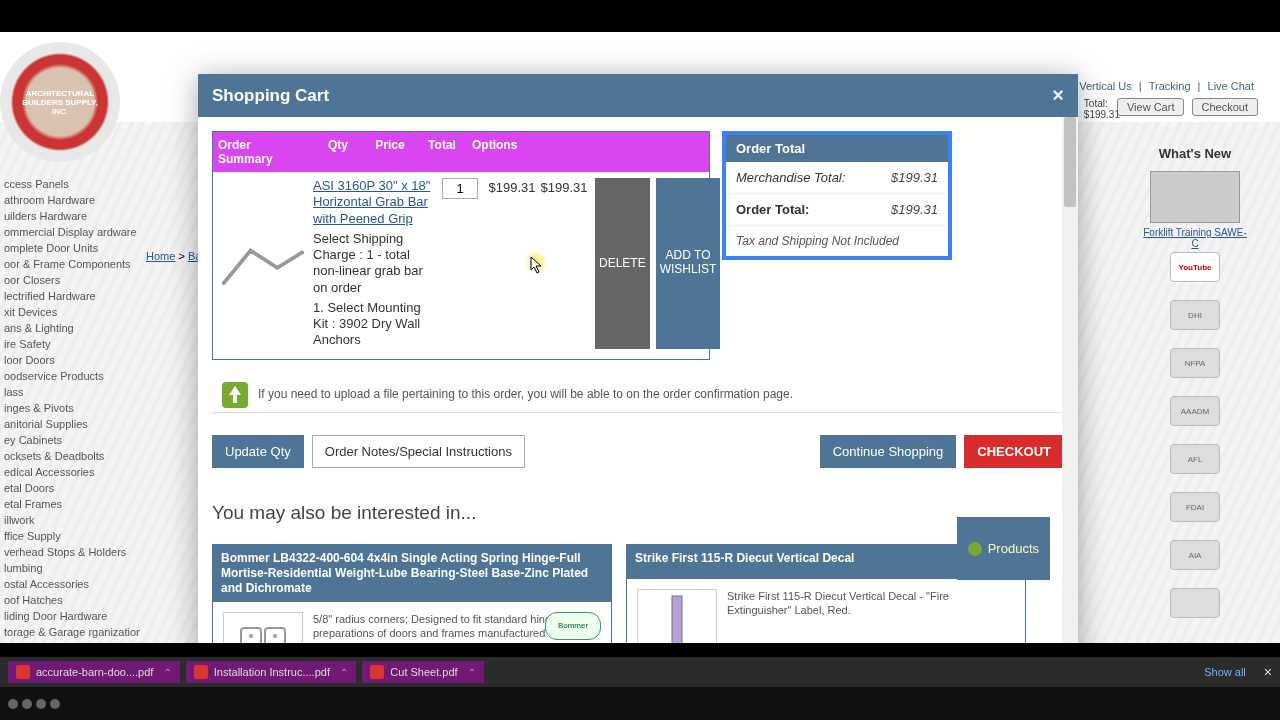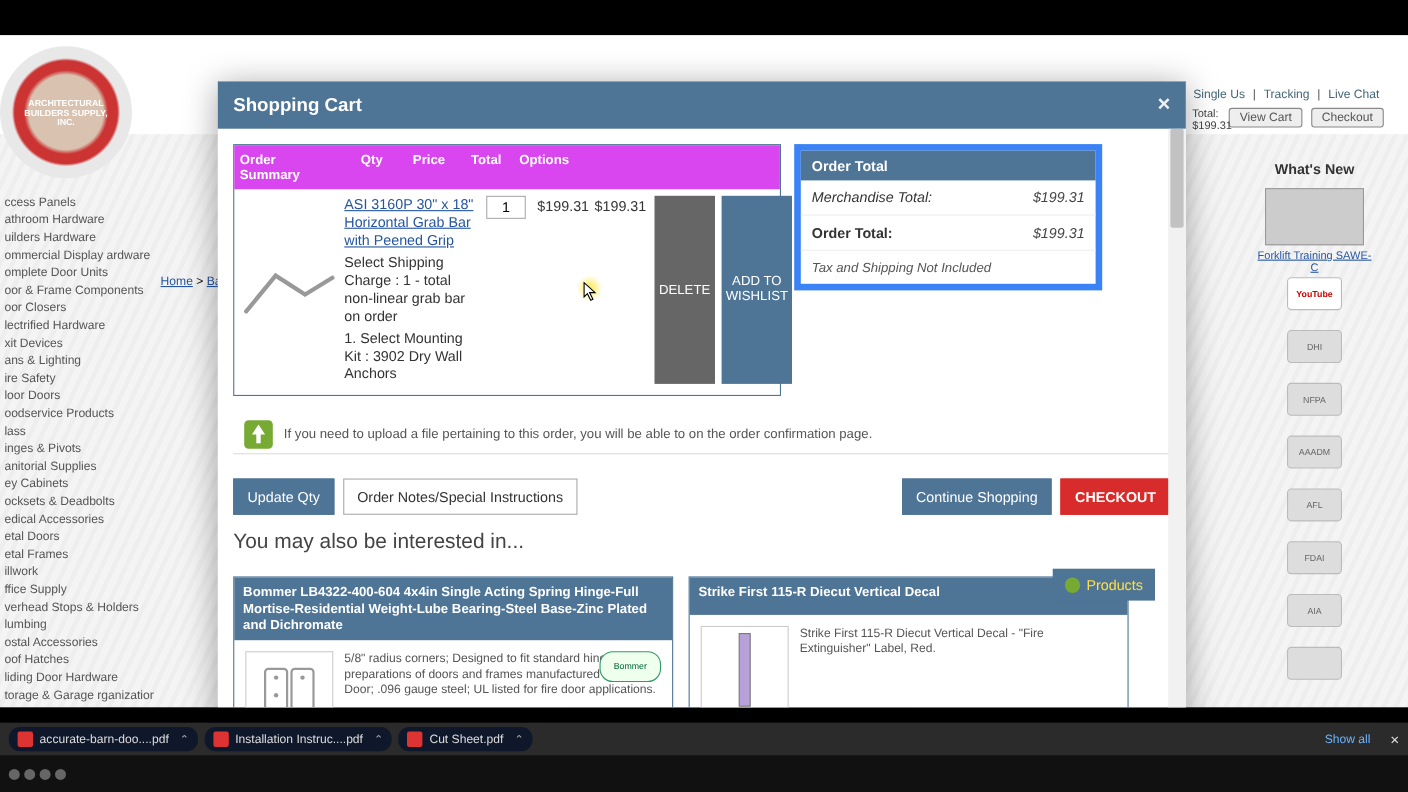--- a/index.html
+++ b/index.html
@@ -46,68 +46,68 @@
 .prodcell a{color:#2656a0;text-decoration:underline;font-size:13px;line-height:1.25}
 .prodcell .opttxt{color:#333;font-size:13px;margin-top:4px;line-height:1.25}
 .qtycell{width:50px;text-align:center}
 .qtycell input{width:36px;text-align:center;border:1px solid #aaa;padding:2px;font-size:13px}
 .pricecell{width:54px;text-align:center;color:#333;font-size:13px;padding-top:2px}
 .totcell{width:50px;text-align:center;color:#333;font-size:13px;padding-top:2px}
 .optcell{width:100px;display:flex;flex-direction:row;gap:6px;padding:0 6px}
 .btn{border:none;color:#fff;font-size:12px;padding:7px 4px;cursor:pointer;text-align:center}
 .btn-del{background:#666}
 .btn-wish{background:#4e7496;line-height:1.15}
-.order-total{width:280px;border:6px solid #3b82f6}
+.order-total{width:230px;border:4px solid #3b82f6}
 .order-total .hd{background:#4e7496;color:#fff;font-weight:bold;font-size:13px;padding:6px 10px}
 .order-total .trow{display:flex;justify-content:space-between;padding:8px 10px;font-size:13px;border-bottom:1px solid #eee}
 .order-total .trow.em{font-style:italic;color:#555}
 .order-total .trow .lbl{color:#333}
 .order-total .trow.bold .lbl{font-weight:bold}
 .order-total .trow .val{font-style:italic;color:#444}
 .order-total .note{padding:8px 10px;font-size:12px;font-style:italic;color:#555}
 .upload-note{width:100%;display:flex;align-items:center;gap:10px;padding:4px 10px;border-bottom:1px solid #ddd;margin-top:6px}
 .upload-note .arrow{width:26px;height:26px;background:#7a3;border-radius:4px;position:relative}
 .upload-note .arrow::before{content:"";position:absolute;left:7px;top:4px;border-left:6px solid transparent;border-right:6px solid transparent;border-bottom:9px solid #fff}
 .upload-note .arrow::after{content:"";position:absolute;left:11px;top:12px;width:4px;height:9px;background:#fff}
 .upload-note .txt{font-size:12px;color:#555;line-height:1.35}
 .actions{width:100%;display:flex;align-items:center;gap:8px;margin-top:10px}
 .actions .spacer{flex:1}
 .btn2{border:1px solid #4e7496;background:#4e7496;color:#fff;padding:8px 12px;font-size:13px;cursor:pointer}
 .btn2.outline{background:#fff;color:#333;border:1px solid #aaa}
 .btn2.red{background:#d82c2c;border-color:#d82c2c;font-weight:bold}
-.interest-hd{width:100%;font-size:19px;color:#444;margin-top:2px}
-.products-chip{position:absolute;right:28px;top:400px;background:#4e7496;color:#fde047;font-size:13px;padding:7px 11px;display:flex;align-items:center;gap:6px;border:none}
+.interest-hd{width:100%;font-size:19px;color:#444;margin-top:22px}
+.products-chip{position:absolute;right:28px;top:400px;background:#4e7496;color:#fef9c3;font-size:13px;padding:24px 11px;display:flex;align-items:center;gap:6px;border:none}
 .products-chip .ic{width:14px;height:14px;border-radius:50%;background:#7a3}
 .rec-wrap{width:100%;display:flex;gap:14px;margin-top:8px}
 .rec{width:400px;border:1px solid #4e7496}
 .rec .rhd{background:#4e7496;color:#fff;font-size:12px;font-weight:bold;padding:6px 8px;line-height:1.25;min-height:34px}
 .rec .rb{display:flex;gap:10px;padding:10px;position:relative}
 .rec .rimg{width:80px;height:80px;background:#fff;border:1px solid #ccc;display:flex;align-items:center;justify-content:center}
 .rec .rinfo{flex:1;font-size:11px;color:#555;line-height:1.3}
 .rec .brand{position:absolute;top:10px;right:10px;width:56px;height:28px;background:#efe;border:1px solid #396;border-radius:12px;font-size:8px;display:flex;align-items:center;justify-content:center;color:#063}
 .cursor{position:absolute;top:224px;left:530px;width:16px;height:16px;pointer-events:none}
 .cursor .hl{position:absolute;width:24px;height:24px;left:-6px;top:-6px;border-radius:50%;background:radial-gradient(circle,rgba(255,230,60,.8) 10%,rgba(255,230,60,0) 70%)}
 .cursor svg{position:absolute;top:0;left:0}
 .taskbar{position:absolute;bottom:33px;left:0;right:0;height:30px;background:#2b2b2b;display:flex;align-items:center;padding:0 8px;color:#ddd;font-size:11px;gap:6px}
-.taskbar .dl{display:flex;align-items:center;gap:6px;background:#0f172a;padding:4px 8px;border-radius:10px}
+.taskbar .dl{display:flex;align-items:center;gap:6px;background:#701a75;padding:4px 8px;border-radius:0}
 .taskbar .dl .pdf{width:14px;height:14px;background:#d33;border-radius:2px}
 .taskbar .dl .chev{color:#aaa;font-size:10px;margin-left:4px}
 .taskbar .spacer{flex:1}
 .taskbar .showall{color:#6cb4ff;font-size:11px;cursor:pointer}
 .taskbar .closex{color:#ddd;font-size:14px;margin-left:12px;cursor:pointer}
 .tray{position:absolute;bottom:0;left:0;right:0;height:33px;background:#111;display:flex;align-items:center;padding:0 8px;gap:4px}
 .tray .dot{width:10px;height:10px;border-radius:50%;background:#666}
 </style>
 </head>
 <body>
 
 <div class="viewport">
   <div class="bg-header"></div>
   <div class="bg-topbar">
-    <a>Single Us</a> |
+    <a>Vertical Us</a> |
     <a>Tracking</a> |
     <a>Live Chat</a>
     <div style="margin-top:6px;text-align:right">
       <span class="bg-topbar-btn">View Cart</span>
       <span class="bg-topbar-btn">Checkout</span>
     </div>
   </div>
   <div class="bg-cart-total">
     <span>Total:</span><br><span>$199.31</span>
   </div>

